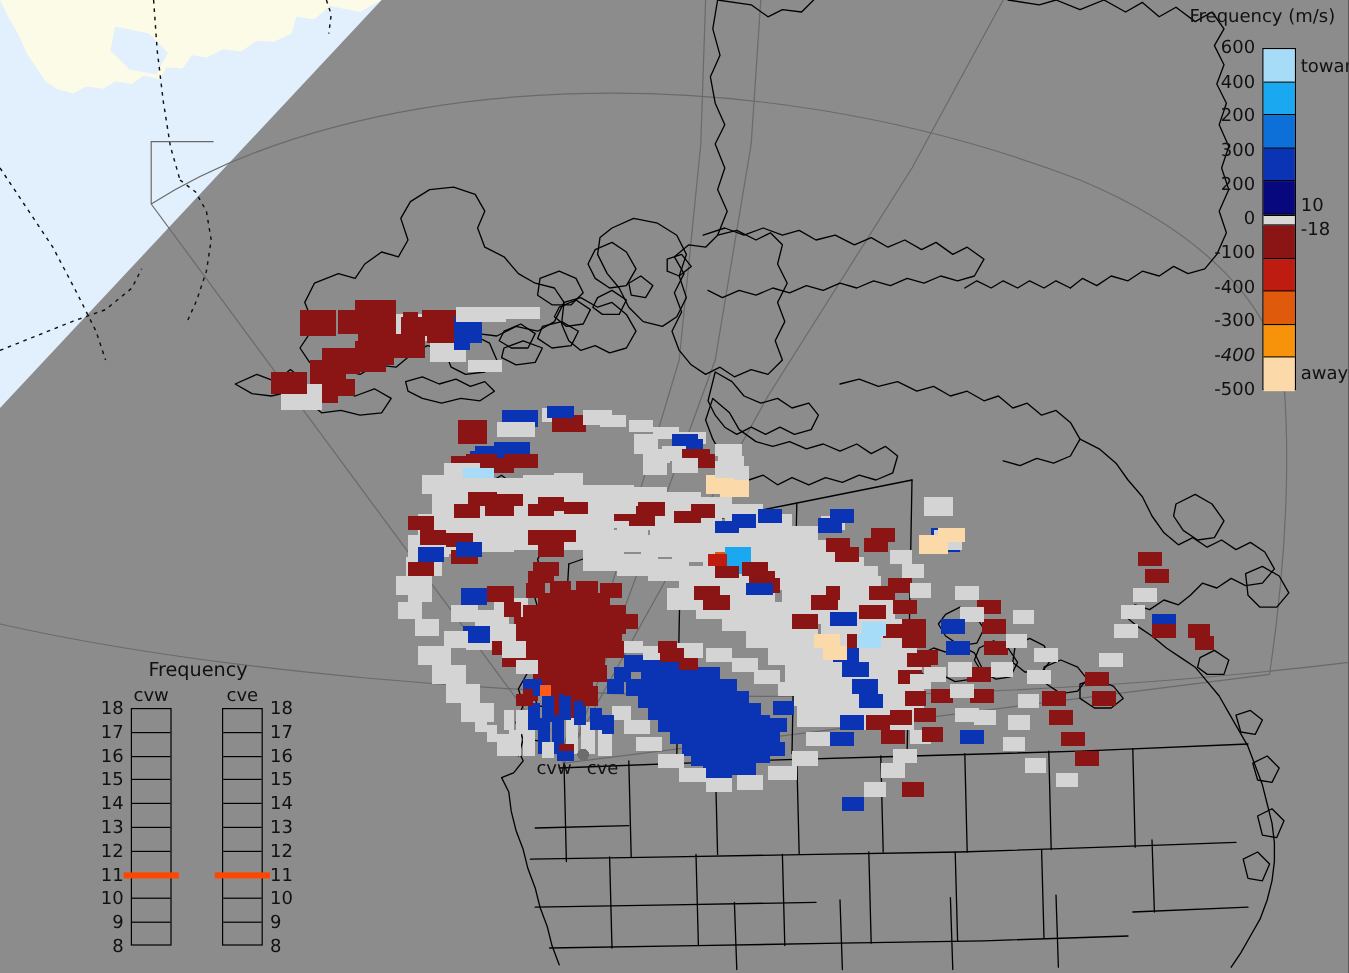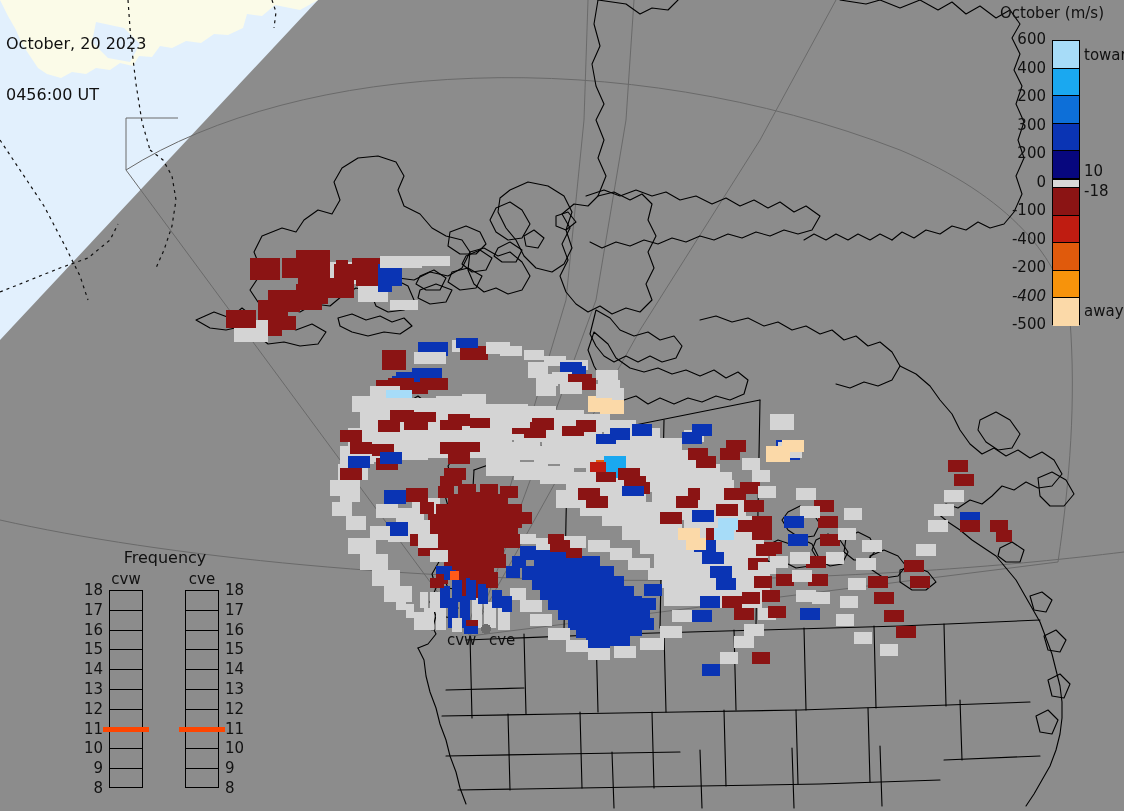--- a/index.html
+++ b/index.html
@@ -709,30 +709,26 @@
       <rect x="444" y="570" width="12" height="10" fill="#0a34b4"></rect>
       <rect x="340" y="488" width="20" height="14" fill="#d4d4d4"></rect>
       <rect x="332" y="502" width="20" height="14" fill="#d4d4d4"></rect>
       <rect x="346" y="516" width="20" height="14" fill="#d4d4d4"></rect>
     </g>
 
     <circle cx="486" cy="629" r="5" fill="#6d6d6d"></circle>
     <rect x="450" y="571" width="9" height="9" fill="#ff5a19"></rect>
   </svg>
 
-  <div id="timestamp">
-    <div>October, 20 2023</div>
-    <div>0456:00 UT</div>
-  </div>
 
   <div class="st-label" style="left:447px;top:631px;">cvw</div>
   <div class="st-label" style="left:489px;top:631px;">cve</div>
 
   <div id="velbar">
-    <div class="cb-title">October (m/s)</div>
+    <div class="cb-title">Frequency (m/s)</div>
     <div id="cb-strip">
         <div class="seg" style="top: 0px; height: 27.6px; background: rgb(167, 220, 248);"></div>
         <div class="seg" style="top: 27.6px; height: 27.6px; background: rgb(26, 168, 240);"></div>
         <div class="seg" style="top: 55.2px; height: 27.6px; background: rgb(13, 111, 216);"></div>
         <div class="seg" style="top: 82.8px; height: 27.6px; background: rgb(10, 52, 180);"></div>
         <div class="seg" style="top: 110.4px; height: 27.6px; background: rgb(7, 7, 126);"></div>
         <div class="zeroband" style="top: 138px; height: 9px; background: rgb(216, 216, 216);"></div>
         <div class="seg" style="top: 147px; height: 27.6px; background: rgb(139, 20, 20);"></div>
         <div class="seg" style="top: 174.6px; height: 27.6px; background: rgb(191, 28, 17);"></div>
         <div class="seg" style="top: 202.2px; height: 27.6px; background: rgb(224, 90, 12);"></div>
@@ -741,21 +737,21 @@
       </div>
     <div id="cb-ticks">
         <div class="cb-tick" style="top: 28px; left: 0px; width: 68px;">600</div>
         <div class="cb-tick" style="top: 56.5px; left: 0px; width: 68px;">400</div>
         <div class="cb-tick" style="top: 85px; left: 0px; width: 68px;">200</div>
         <div class="cb-tick" style="top: 113.5px; left: 0px; width: 68px;">300</div>
         <div class="cb-tick" style="top: 142px; left: 0px; width: 68px;">200</div>
         <div class="cb-tick" style="top: 170.5px; left: 0px; width: 68px;">0</div>
         <div class="cb-tick" style="top: 199px; left: 0px; width: 68px;">-100</div>
         <div class="cb-tick" style="top: 227.5px; left: 0px; width: 68px;">-400</div>
-        <div class="cb-tick" style="top: 256px; left: 0px; width: 68px;">-200</div>
+        <div class="cb-tick" style="top: 256px; left: 0px; width: 68px;">-300</div>
         <div class="cb-tick" style="top: 284.5px; left: 0px; width: 68px; font-style: italic;">-400</div>
         <div class="cb-tick" style="top: 313px; left: 0px; width: 68px; text-align: right;">-500</div>
       </div>
     <div class="cb-side" style="top:44px;">toward</div>
     <div class="cb-side" style="top:160px;">10</div>
     <div class="cb-side" style="top:180px;">-18</div>
     <div class="cb-side" style="top:300px;">away</div>
   </div>
 
   <div id="freq">

